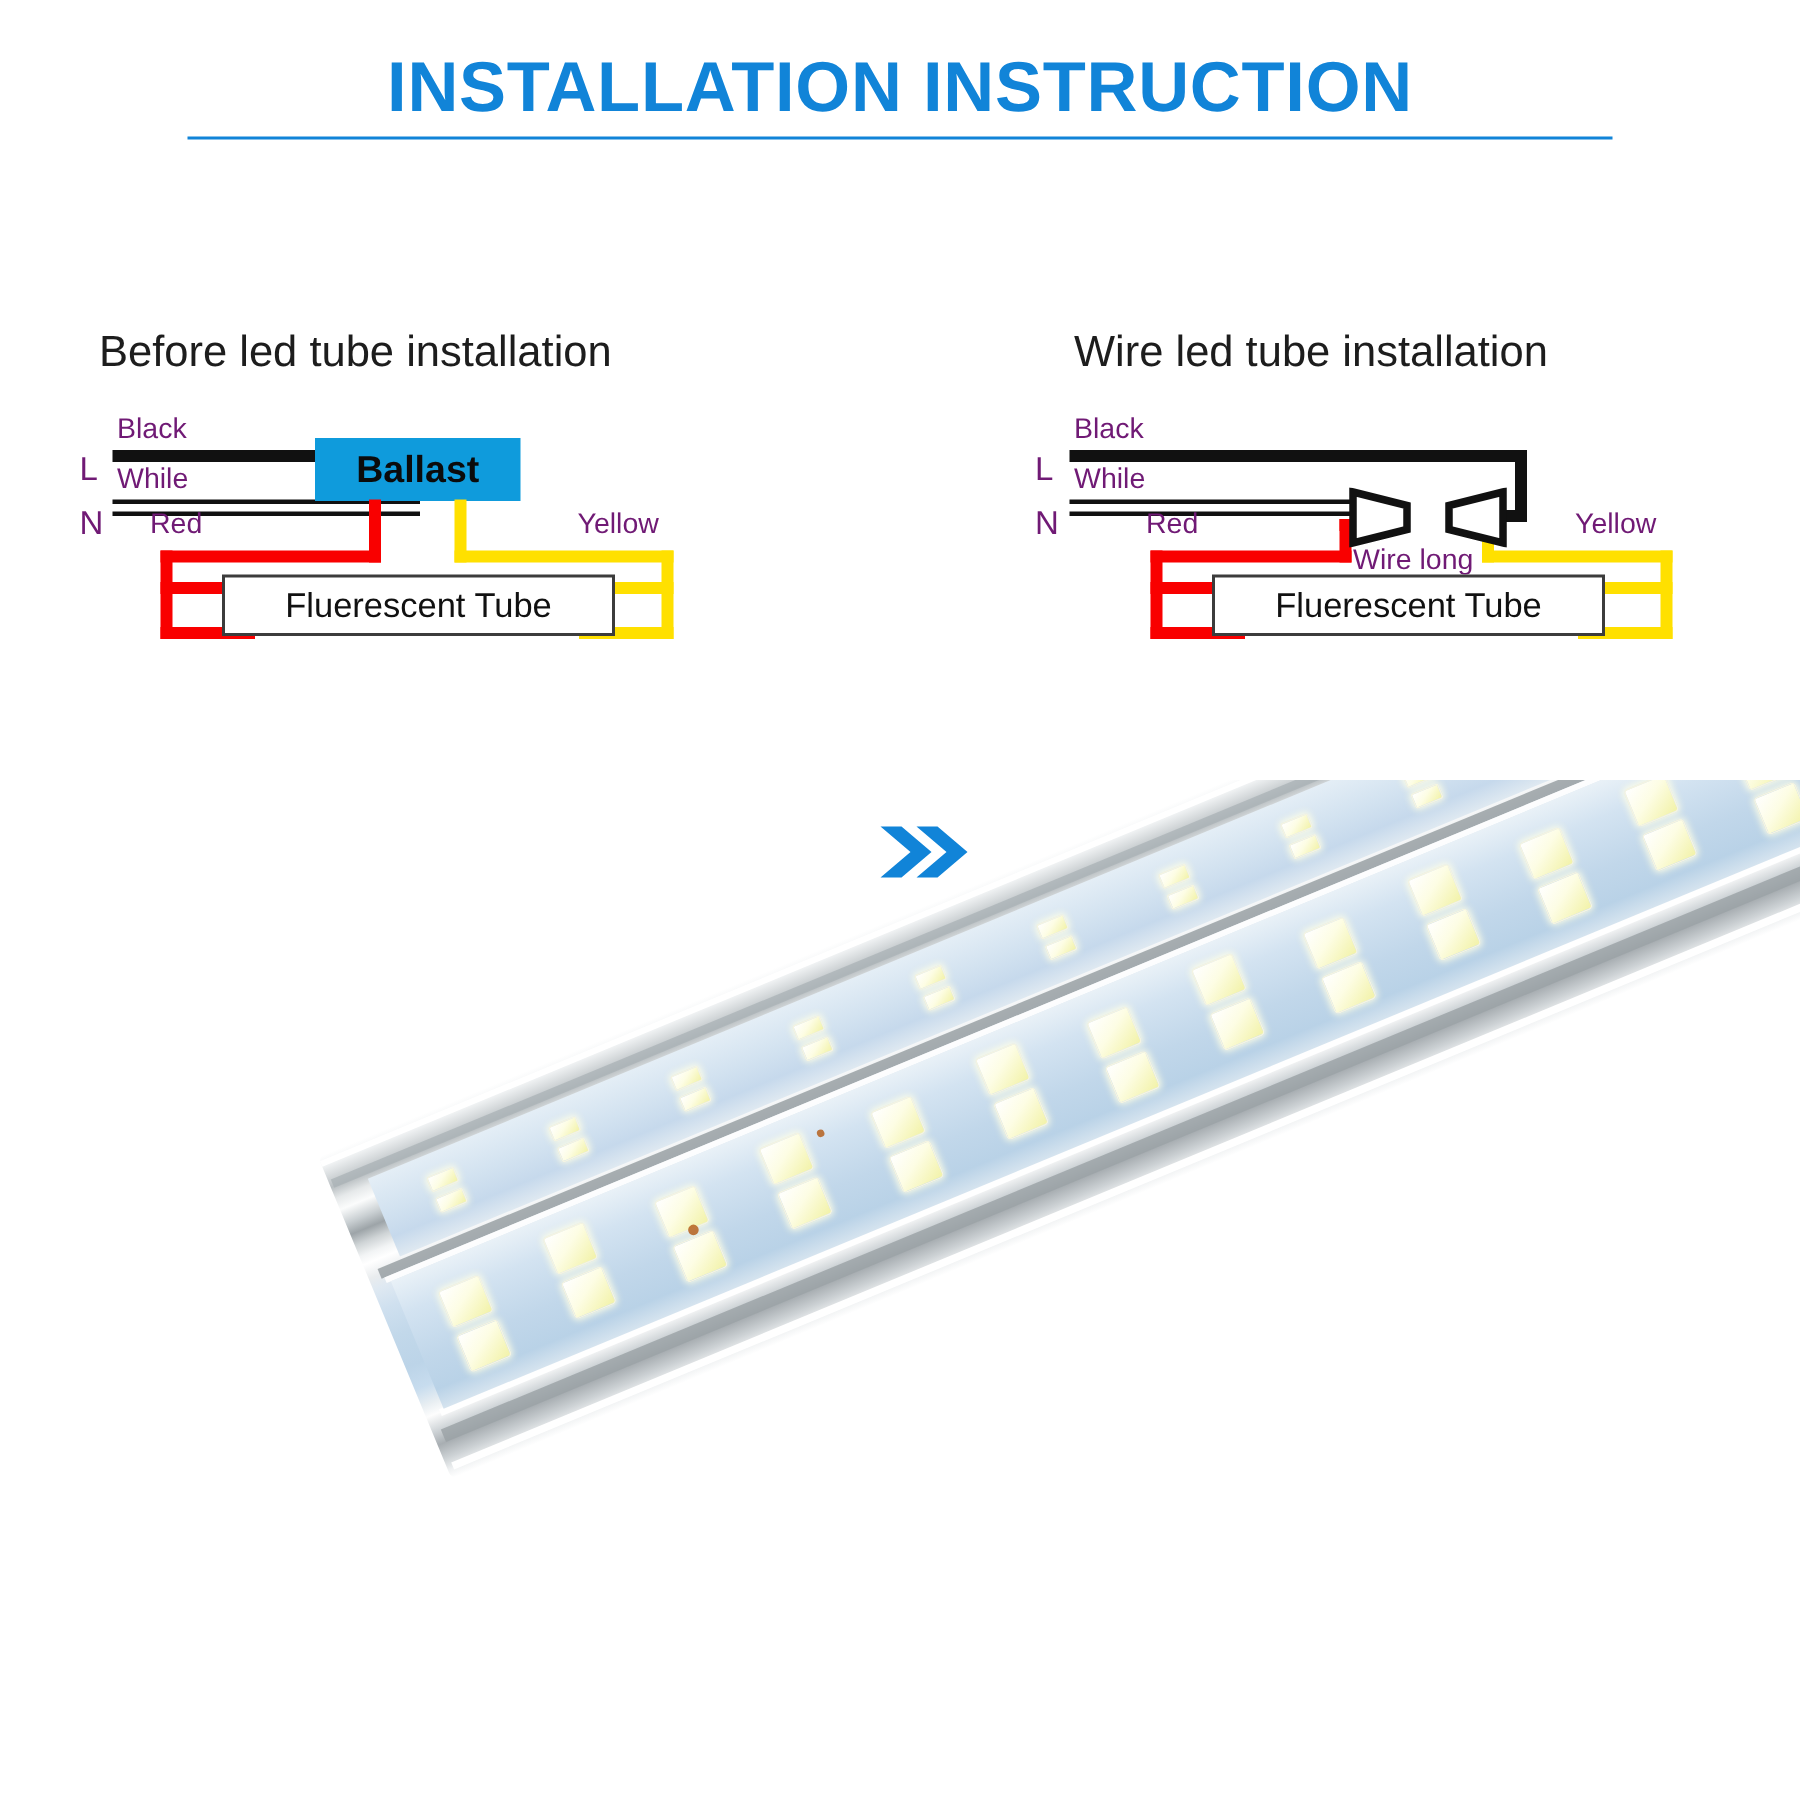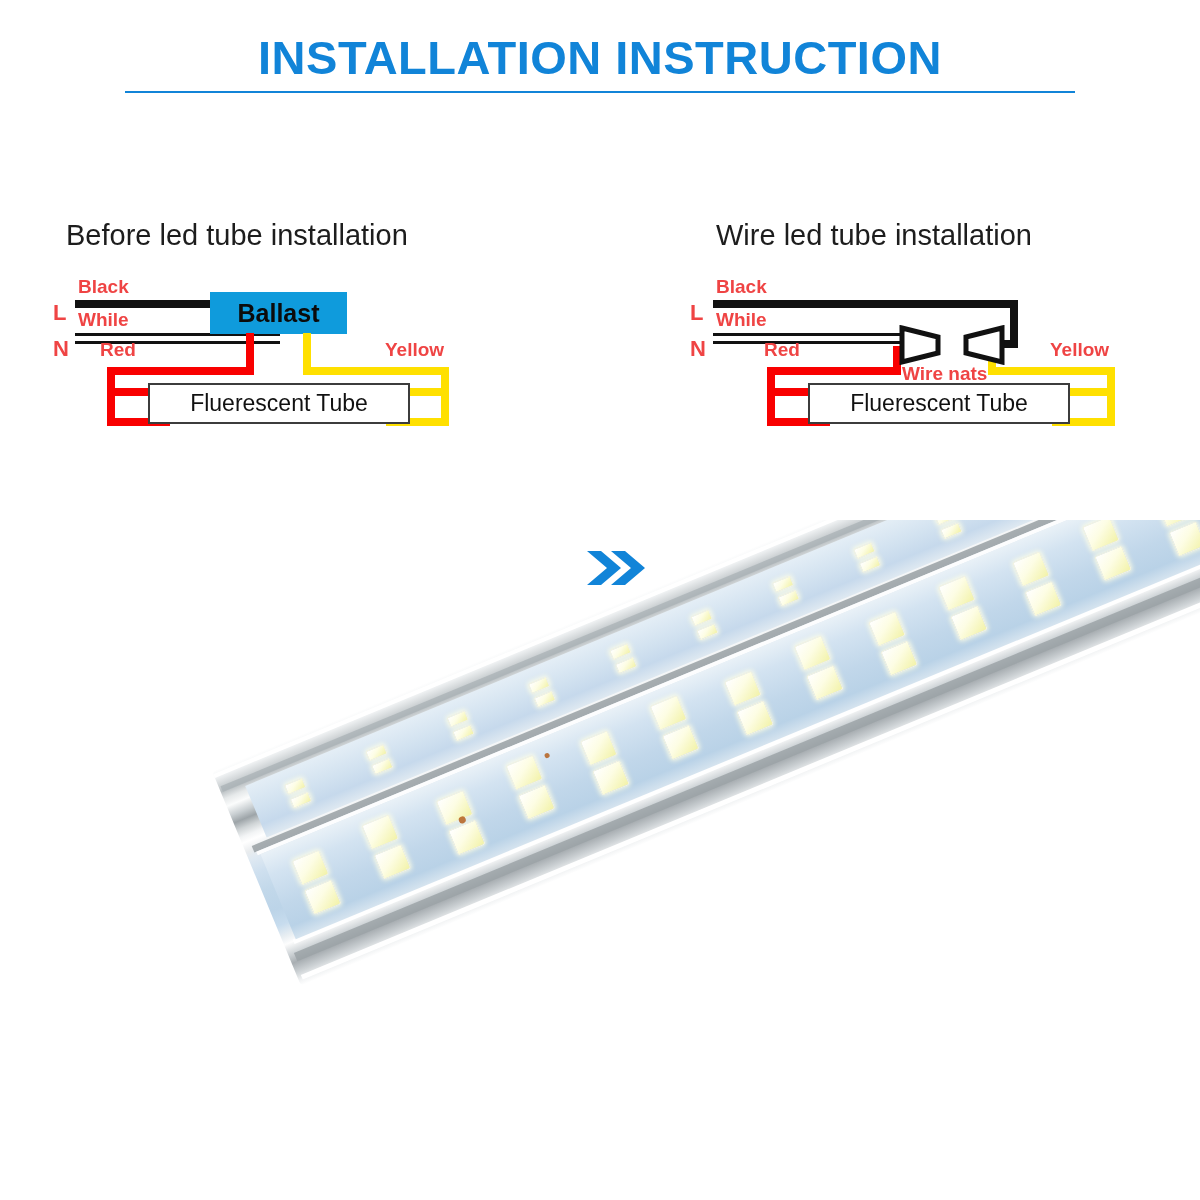--- a/index.html
+++ b/index.html
@@ -50,24 +50,23 @@
   .diag-title.right { left:716px; top:24px; }
 
   
   .dg { position:absolute; left:0; top:0; width:600px; height:280px; }
   .dg.left  { left:0px;   top:75px; }
   .dg.right { left:650px; top:75px; }
 
   .lab {
     position:absolute;
     font-size:19px;
-    color:#ef4444;
+    color:#701a75;
     font-family:"Liberation Sans", sans-serif;
     white-space:nowrap;
-    font-weight:bold;
   }
   .lab.big { font-size:22px; }
 
   .wire { position:absolute; }
   .w-black   { background:#111111; }
   .w-red     { background:#f90000; }
   .w-yellow  { background:#ffe000; }
 
   .ballast-box {
     position:absolute;
@@ -212,21 +211,21 @@
       <div class="lab" style="left:66px; top:39px;">While</div>
       <div class="wire w-black" style="left:63px; top:63px; width:190px; height:3px;"></div>
       <div class="wire w-black" style="left:63px; top:71px; width:190px; height:3px;"></div>
 
       <svg class="nut" style="left:248px; top:55px;" width="46" height="40" viewBox="0 0 46 40">
         <polygon points="4,3 40,12 40,28 4,37" fill="#ffffff" stroke="#111111" stroke-width="5" stroke-linejoin="miter"></polygon>
       </svg>
       <svg class="nut" style="left:310px; top:55px;" width="46" height="40" viewBox="0 0 46 40">
         <polygon points="42,3 6,12 6,28 42,37" fill="#ffffff" stroke="#111111" stroke-width="5" stroke-linejoin="miter"></polygon>
       </svg>
-      <div class="lab" style="left:252px; top:93px;">Wire nats</div>
+      <div class="lab" style="left:252px; top:93px;">Wire long</div>
 
       <div class="wire w-red" style="left:243px; top:76px; width:22px; height:8px;"></div>
       <div class="wire w-red" style="left:243px; top:76px; width:8px; height:29px;"></div>
       <div class="wire w-red" style="left:117px; top:97px; width:134px; height:8px;"></div>
       <div class="wire w-red" style="left:117px; top:97px; width:8px; height:59px;"></div>
       <div class="wire w-red" style="left:117px; top:118px; width:63px; height:8px;"></div>
       <div class="wire w-red" style="left:117px; top:148px; width:63px; height:8px;"></div>
       <div class="lab" style="left:114px; top:69px;">Red</div>
 
       <div class="wire w-yellow" style="left:338px; top:76px; width:8px; height:29px;"></div>

